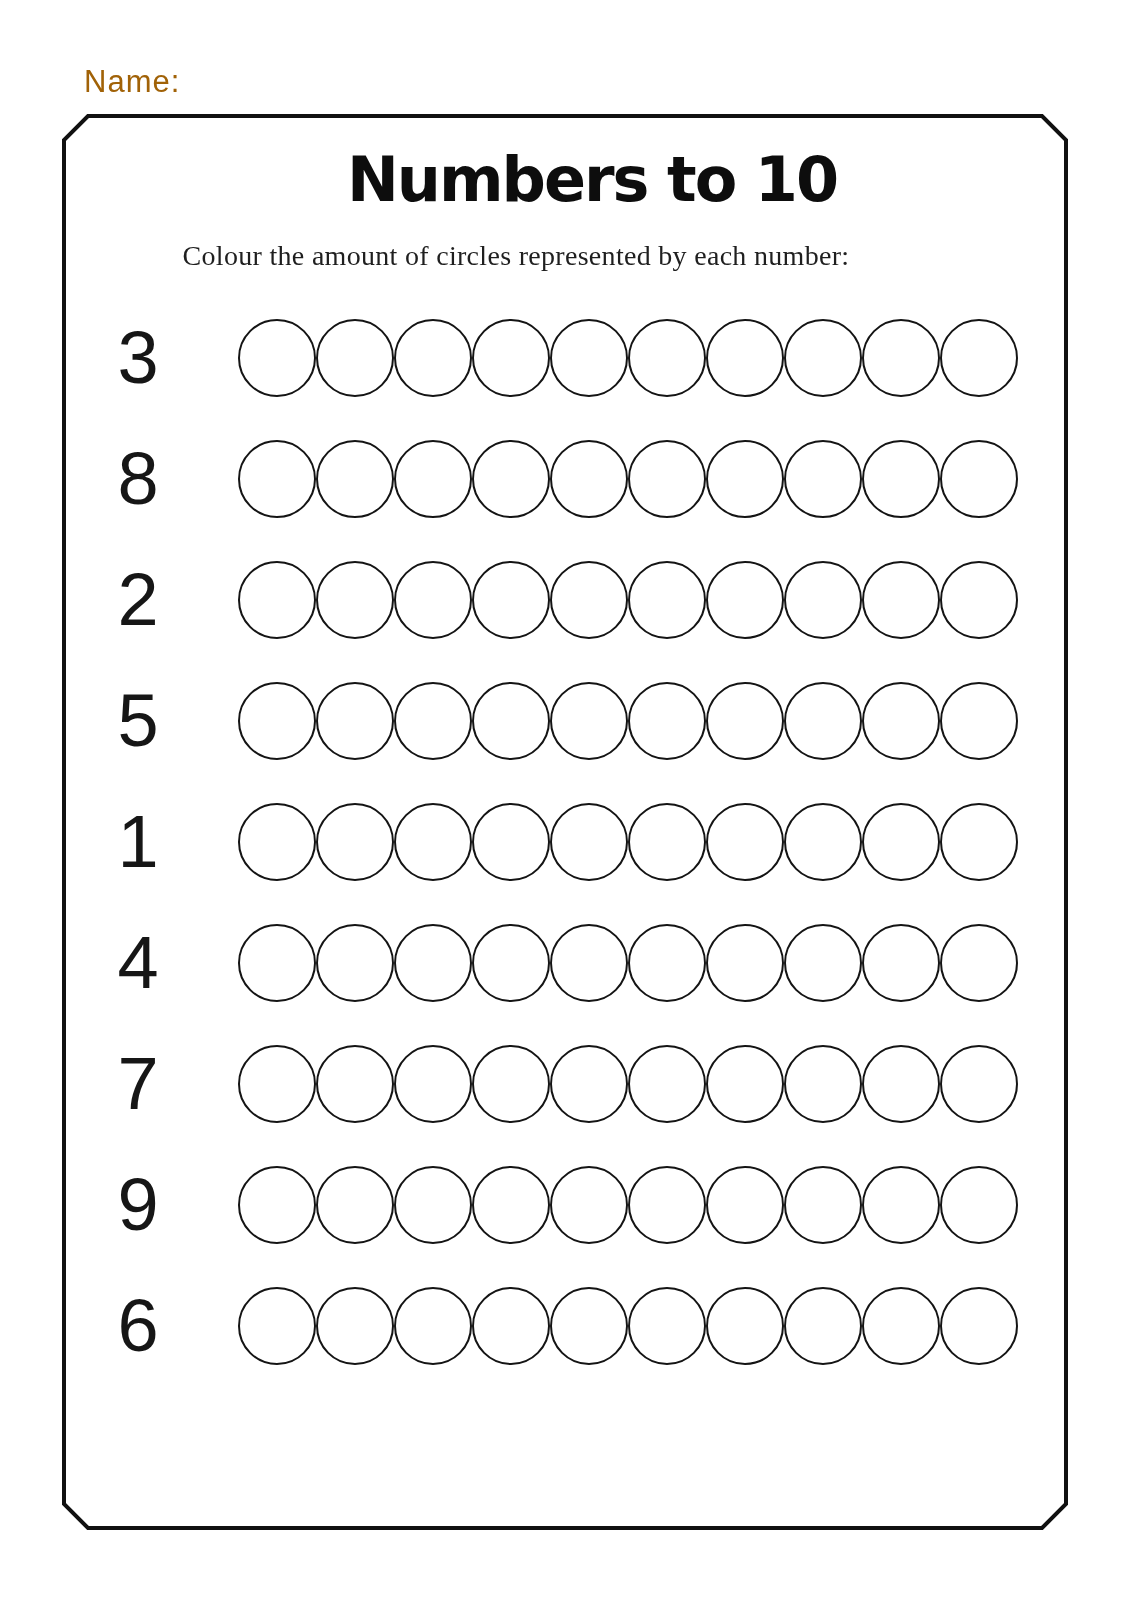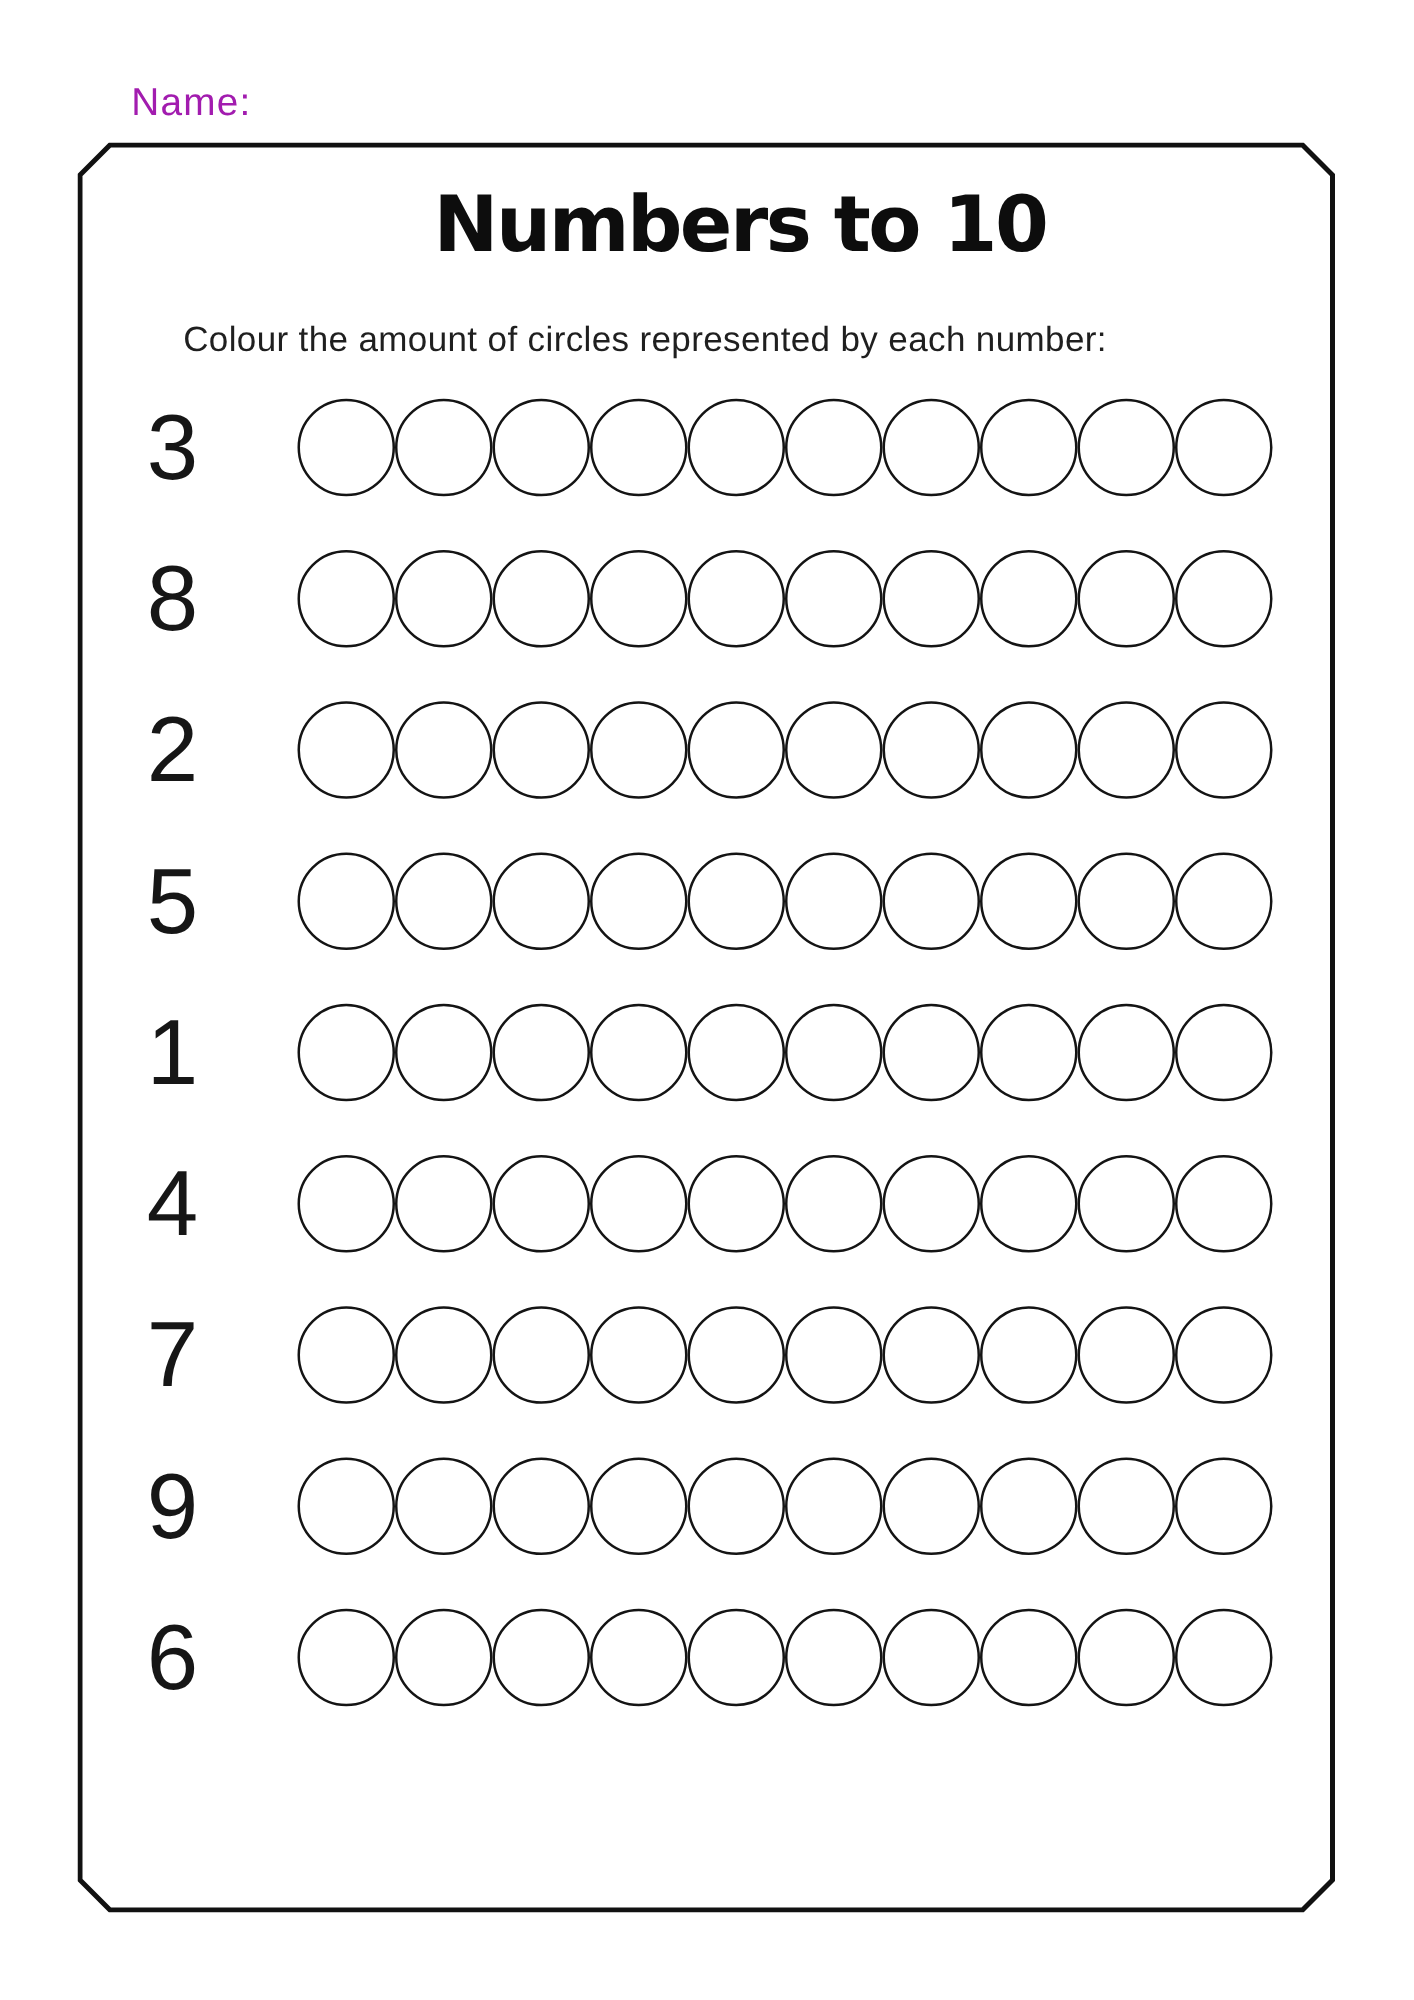--- a/index.html
+++ b/index.html
@@ -6,25 +6,25 @@
   .sheet {
     position: relative;
     width: 1131px;
     height: 1600px;
     background: #ffffff;
     overflow: hidden;
     font-family: "Liberation Sans", sans-serif;
   }
   .name-label {
     position: absolute;
-    left: 105px;
+    left: 84px;
     top: 64px;
     font-size: 31px;
     letter-spacing: 1px;
-    color: #a21caf;
+    color: #a16207;
     font-family: "Liberation Sans", sans-serif;
   }
   .frame {
     position: absolute;
     left: 62px;
     top: 114px;
   }
   .title {
     position: absolute;
     left: 62px;
@@ -34,24 +34,24 @@
     font-family: "DejaVu Sans", sans-serif;
     font-weight: 800;
     font-size: 62px;
     line-height: 1.1;
     letter-spacing: -2px;
     color: #0d0d0d;
   }
   .subtitle {
     position: absolute;
     left: 62px;
-    top: 256px;
+    top: 240px;
     width: 908px;
     text-align: center;
-    font-family: Liberation Sans, sans-serif;
+    font-family: Liberation Serif, serif;
     font-size: 28px;
     letter-spacing: 0.3px;
     color: #1f1f1f;
   }
   .rows {
     position: absolute;
     left: 62px;
     top: 319px;
     width: 1006px;
   }

